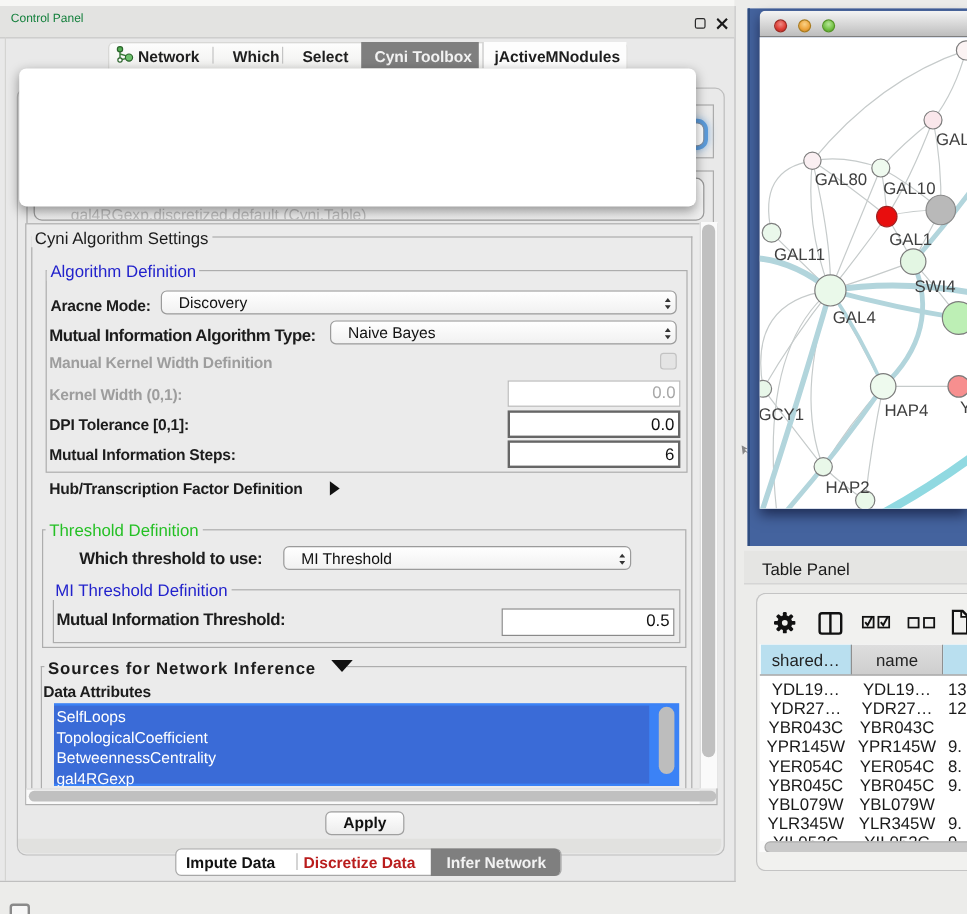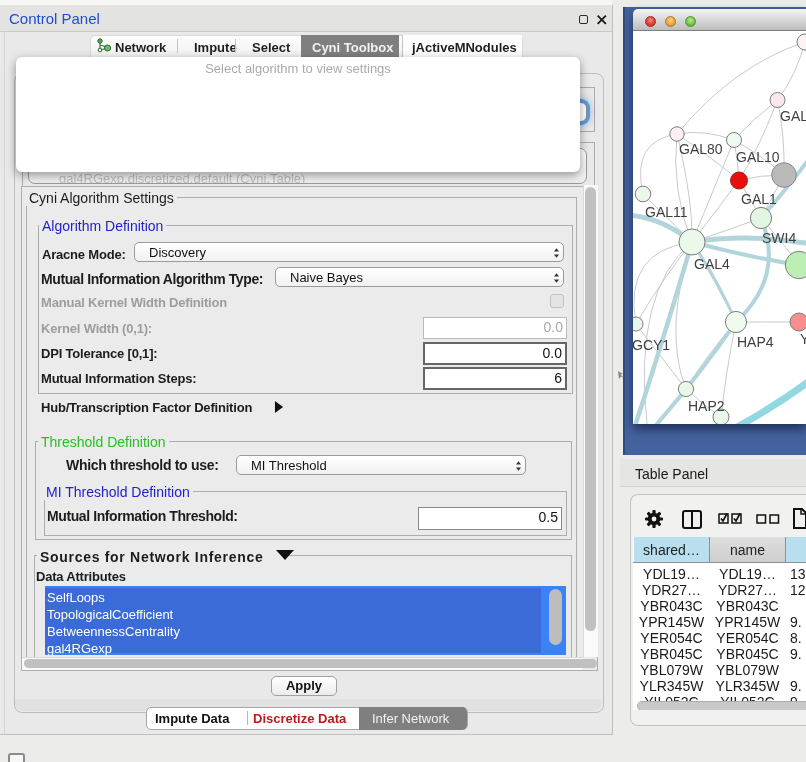--- a/index.html
+++ b/index.html
@@ -15,37 +15,37 @@
 .fld{position:absolute;background:#fff;font-size:14px;text-align:right;}
 .grp{position:absolute;border:1px solid #adadad;}
 .gtitle{position:absolute;top:-7px;font-size:14px;background:#EBEBEB;padding:0 3px;white-space:nowrap;}
 </style>
 </head>
 <body>
 
 <div class="abs" style="left:0;top:0;width:612px;height:5px;background:#F7F7F5;"></div>
 <div class="abs" id="cpwin" style="left:0;top:5px;width:612px;height:729px;background:#E9E9E9;border-right:1px solid #bfbfbf;border-bottom:1px solid #bfbfbf;"></div>
 <div class="abs" style="left:0;top:5px;width:612px;height:26px;background:#E3E3E1;border-bottom:1px solid #c9c9c9;"></div>
-<div class="abs" style="left:9px;top:10px;font-size:15px;color:#1d4ed8;">Control Panel</div>
+<div class="abs" style="left:9px;top:10px;font-size:10px;color:#15803d;">Control Panel</div>
 <div class="abs" style="left:579px;top:14.5px;width:6.5px;height:7px;border:1.8px solid #2a2a2a;border-radius:2px;"></div>
 <svg class="abs" style="left:597px;top:15px;" width="9.5" height="9.5" viewBox="0 0 11 11">
     <path d="M1.5 0 L5.5 4 L9.5 0 L11 1.5 L7 5.5 L11 9.5 L9.5 11 L5.5 7 L1.5 11 L0 9.5 L4 5.5 L0 1.5 Z" fill="#1a1a1a"></path>
   </svg>
 <div class="abs" style="left:4px;top:31px;width:1px;height:703px;background:#d4d4d2;"></div>
 
 <div class="abs" style="left:90px;top:35px;width:431px;height:22px;background:linear-gradient(#fdfdfd,#f0f0ee);border:1px solid #d8d8d6;border-bottom:none;border-radius:5px 5px 0 0;"></div>
 <svg class="abs" style="left:96px;top:38px;" width="16" height="16" viewBox="0 0 16 16">
     <path d="M4 3 L4 12 L12 10 M4 7 L11 9" stroke="#3a7a3a" stroke-width="1.2" fill="none"></path>
     <circle cx="4" cy="3" r="2.2" fill="#55b055" stroke="#2c642c"></circle>
     <circle cx="11.5" cy="10" r="3" fill="#6cc06c" stroke="#2c642c"></circle>
     <circle cx="4" cy="12" r="1.8" fill="#fff" stroke="#2c642c"></circle>
   </svg>
 <div class="abs" style="left:115px;top:40px;font-size:13px;font-weight:bold;color:#1f1f1f;">Network</div>
 <div class="abs" style="left:177px;top:39px;width:1px;height:14px;background:#c4c4c4;"></div>
-<div class="abs" style="left:194px;top:40px;font-size:13px;font-weight:bold;color:#1f1f1f;">Impute</div>
+<div class="abs" style="left:194px;top:40px;font-size:13px;font-weight:bold;color:#1f1f1f;">Which</div>
 <div class="abs" style="left:235px;top:39px;width:1px;height:14px;background:#c4c4c4;"></div>
 <div class="abs" style="left:252px;top:40px;font-size:13px;font-weight:bold;color:#1f1f1f;">Select</div>
 <div class="abs" style="left:301px;top:35px;width:98px;height:22px;background:#7f7f7f;"></div>
 <div class="abs" style="left:312px;top:40px;font-size:13px;font-weight:bold;color:#f2f2f2;">Cyni Toolbox</div>
 <div class="abs" style="left:402px;top:35px;width:119px;height:22px;background:#fdfdfd;border-left:1px solid #c4c4c4;"></div>
 <div class="abs" style="left:412px;top:40px;font-size:13px;font-weight:bold;color:#1f1f1f;">jActiveMNodules</div>
 
 <div class="abs" style="left:14px;top:73px;width:588px;height:638px;border:1px solid #bdbdbd;border-radius:8px;background:#E9E9E9;"></div>
 <div class="abs" style="left:15px;top:699px;width:586px;height:12px;background:#E1E1DF;border-radius:0 0 7px 7px;"></div>
 <div class="abs" style="left:22px;top:87px;width:571px;height:43px;border:1px solid #ababab;background:#E9E9E9;"></div>
@@ -126,28 +126,27 @@
 <div class="abs" style="left:585px;top:187px;width:11px;height:444px;background:#c0c0c0;border-radius:6px;"></div>
 <div class="abs" style="left:22px;top:657px;width:561px;height:12px;background:#fafafa;border-top:1px solid #d8d8d8;"></div>
 <div class="abs" style="left:24px;top:659px;width:573px;height:9px;background:#c0c0c0;border-radius:5px;"></div>
 
 <div class="abs" style="left:271px;top:676px;width:64px;height:17px;background:linear-gradient(#ffffff,#ececec);border:1px solid #a0a0a0;border-radius:5px;text-align:center;font-size:13px;font-weight:bold;color:#111;padding-top:1px;">Apply</div>
 <div class="abs" style="left:146px;top:707px;width:320px;height:21px;background:#fff;border:1px solid #a7a7a7;border-radius:5px;"></div>
 <div class="abs" style="left:155px;top:711px;font-size:13px;font-weight:bold;color:#111;">Impute Data</div>
 <div class="abs" style="left:247px;top:711px;width:1px;height:14px;background:#b8b8b8;"></div>
 <div class="abs" style="left:253px;top:711px;font-size:13px;font-weight:bold;color:#b91c1c;">Discretize Data</div>
 <div class="abs" style="left:359px;top:707px;width:108px;height:23px;background:#7f7f7f;border-radius:0 5px 5px 0;"></div>
-<div class="abs" style="left:372px;top:711px;font-size:13px;color:#f2f2f2;">Infer Network</div>
+<div class="abs" style="left:372px;top:711px;font-size:13px;color:#f2f2f2;font-weight:bold;">Infer Network</div>
 <div class="abs" style="left:8px;top:753px;width:13px;height:12px;border:2px solid #8a8a8a;border-radius:3px;background:#f7f7f7;"></div>
 <svg class="abs" style="left:616px;top:371px;" width="9" height="11" viewBox="0 0 9 11">
     <path d="M2 0 L3 8 L5 5.5 L8 7 L4.5 3.5 L7 3 Z" fill="#888"></path>
   </svg>
 
 <div class="abs" style="left:16px;top:57px;width:564px;height:115px;background:#fff;border-radius:6px;box-shadow:0 3px 10px rgba(0,0,0,0.4);overflow:hidden;">
-  <div class="abs" style="left:0;top:4px;width:564px;font-size:13px;color:#aaaaaa;text-align:center;">Select algorithm to view settings</div>
 </div>
 
 <div class="abs" style="left:623px;top:7px;width:183px;height:448px;background:#44639E;border-left:2px solid #2f4d80;"></div>
 <div class="abs" style="left:633px;top:9px;width:173px;height:415px;box-shadow:0 5px 10px rgba(0,0,25,0.55);">
  <div class="abs" style="left:0;top:0;width:173px;height:21px;background:linear-gradient(#f4f4f4,#bdbdbd);border-bottom:1px solid #7e7e7e;border-radius:5px 0 0 0;">
   <div class="abs" style="left:12px;top:7px;width:9px;height:9px;border-radius:50%;background:radial-gradient(circle at 50% 35%,#f08a84,#dd3b33 60%,#b02c26);border:0.5px solid #9c2b25;"></div>
   <div class="abs" style="left:32px;top:7px;width:9px;height:9px;border-radius:50%;background:radial-gradient(circle at 50% 35%,#fad287,#eda33a 60%,#bf7e22);border:0.5px solid #a97b1e;"></div>
   <div class="abs" style="left:52px;top:7px;width:9px;height:9px;border-radius:50%;background:radial-gradient(circle at 50% 35%,#b7e698,#72c143 60%,#51922a);border:0.5px solid #549427;"></div>
  </div>
  <div class="abs" style="left:0;top:22px;width:173px;height:393px;background:#fff;overflow:hidden;">

